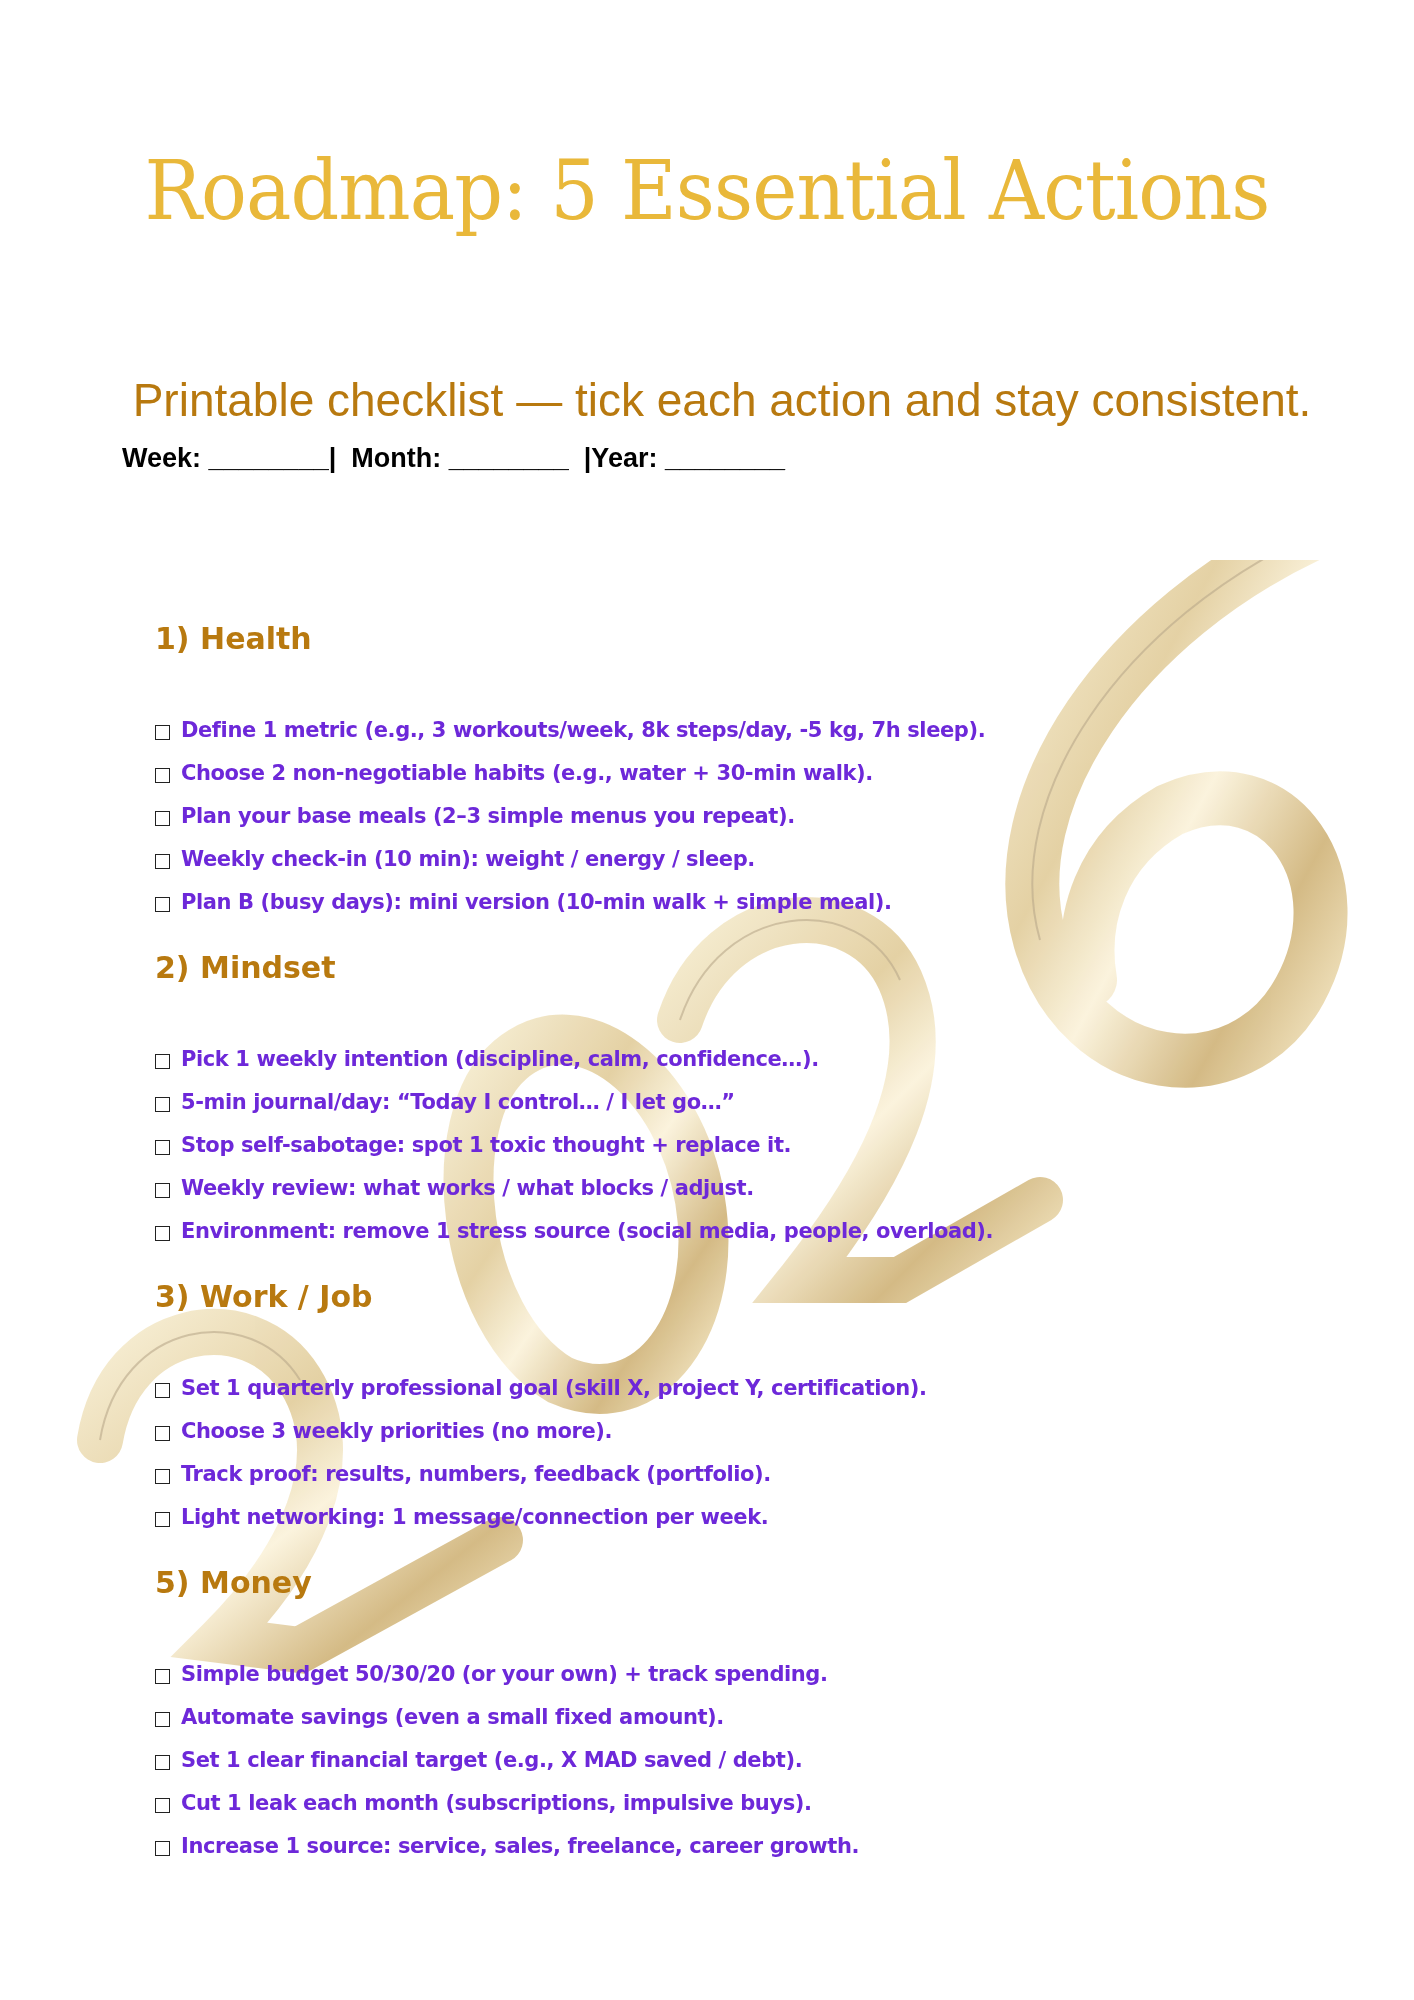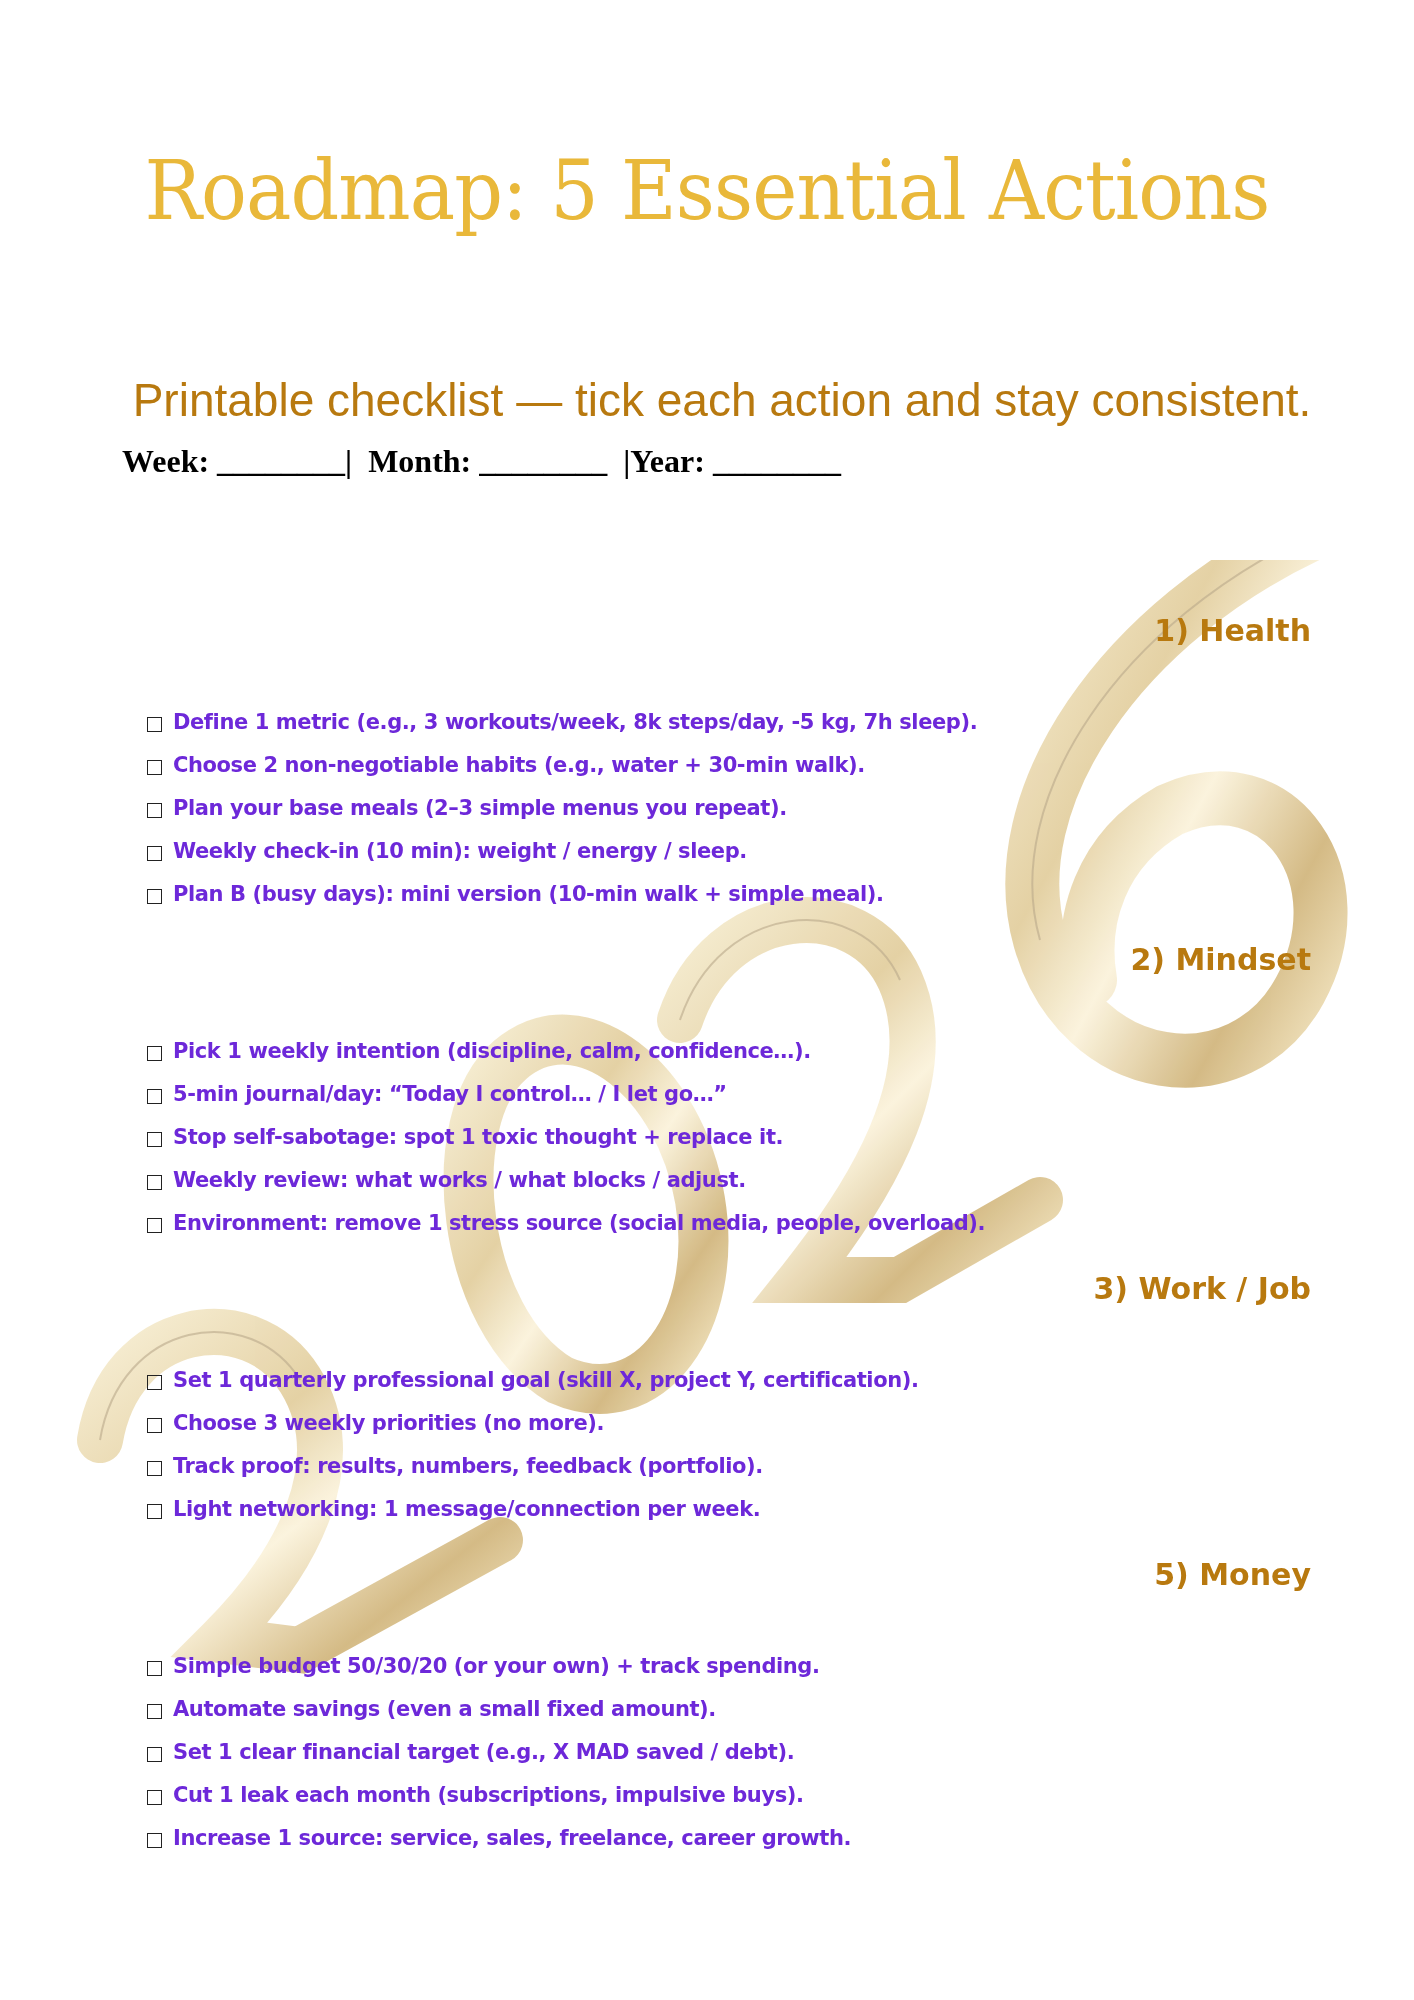--- a/index.html
+++ b/index.html
@@ -16,32 +16,32 @@
     margin: 0; line-height: 1;
   }
   .subtitle {
     position: absolute; left: 0; width: 1414px; top: 362px;
     text-align: center;
     font-family: "Liberation Sans", "DejaVu Sans", sans-serif;
     font-size: 46px; color: #B8790F; line-height: 1; margin: 15px;
   }
   .dateline {
     position: absolute; left: 122px; top: 445px;
-    font-family: Liberation Serif, serif;
-    font-weight: bold; font-size: 32px; color: #000000;
+    font-family: Liberation Sans, sans-serif;
+    font-weight: bold; font-size: 27px; color: #000000;
     line-height: 1; white-space: pre; text-align: center;
   }
 
   
   .watermark {
     position: absolute; left: 40px; top: 560px; width: 1340px; height: 1160px;
     pointer-events: none; z-index: 0;
   }
   .content { position: absolute; left: 139px; top: 605px; width: 1180px; z-index: 1; }
-  .section { margin: 8px; text-align: right; }
+  .section { margin: 16px; }
   .section-heading {
     font-family: "DejaVu Sans", "Liberation Sans", sans-serif;
     font-weight: bold; font-size: 30px; color: #B8790F;
     line-height: 36px; height: 36px; margin: 0 0 52px 0;
   }
   .items { list-style: none; margin: 0; padding: 0; }
   .item {
     font-family: "DejaVu Sans", "Liberation Sans", sans-serif;
     font-weight: bold; font-size: 21px; color: #6d28d9;
     line-height: 43px; height: 43px; white-space: nowrap;

